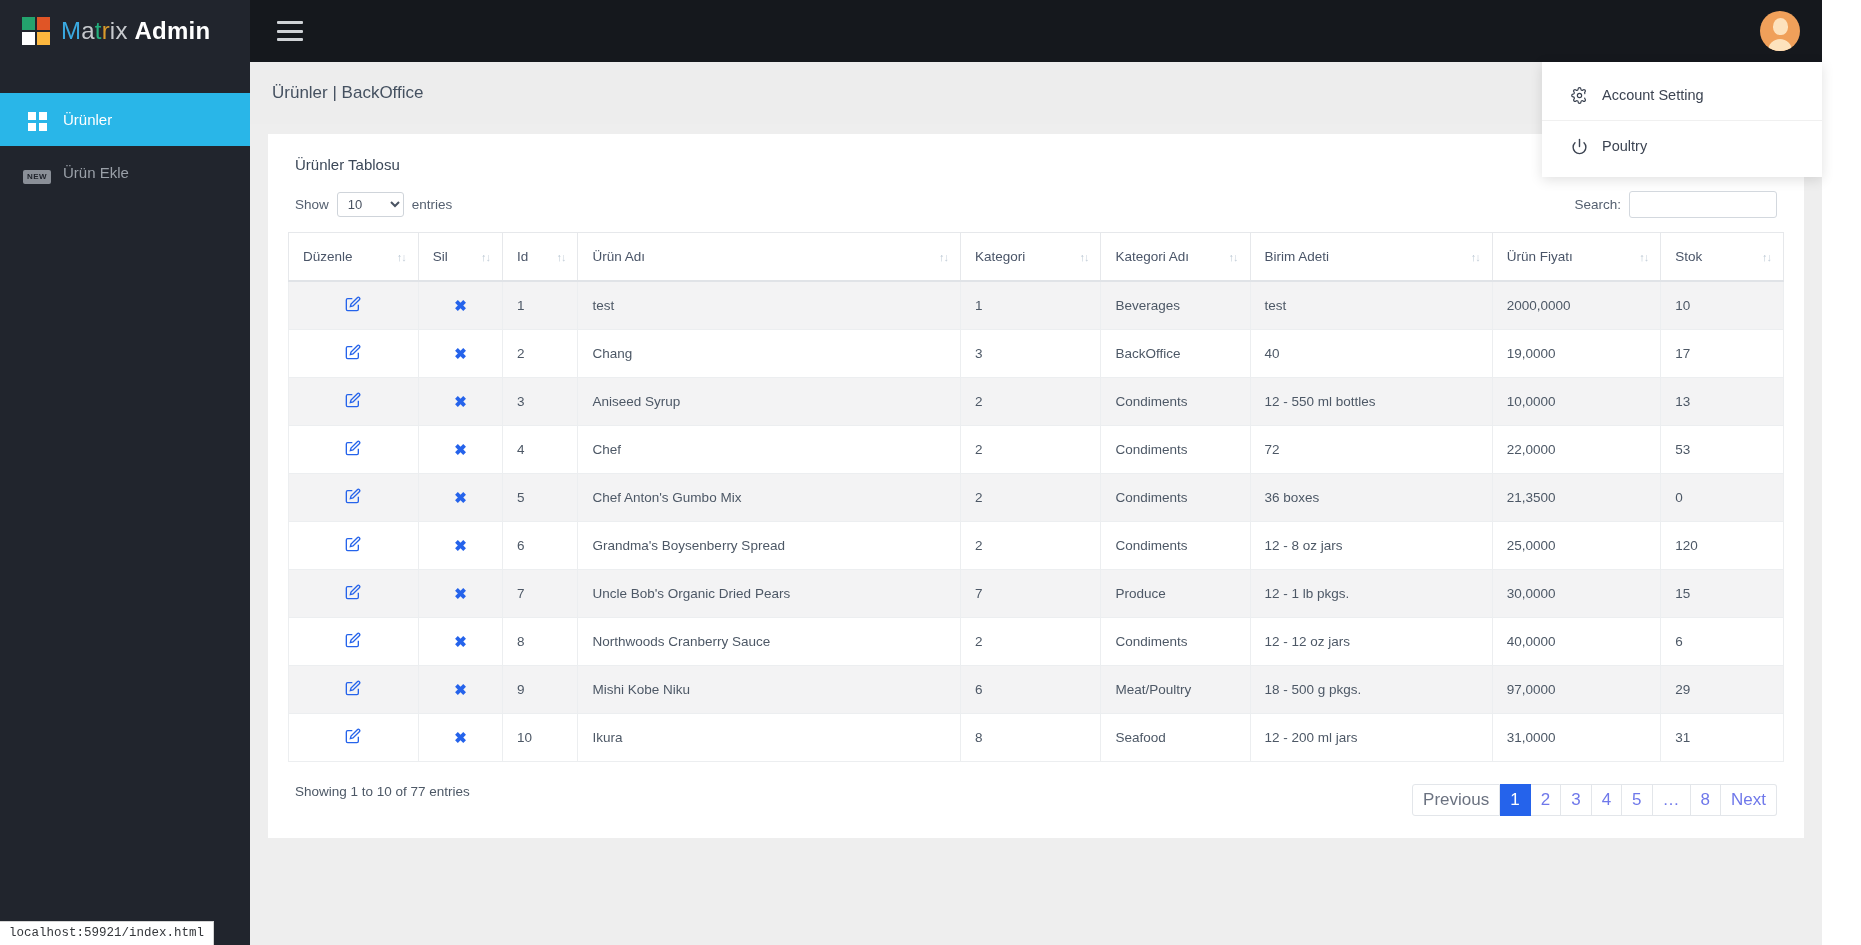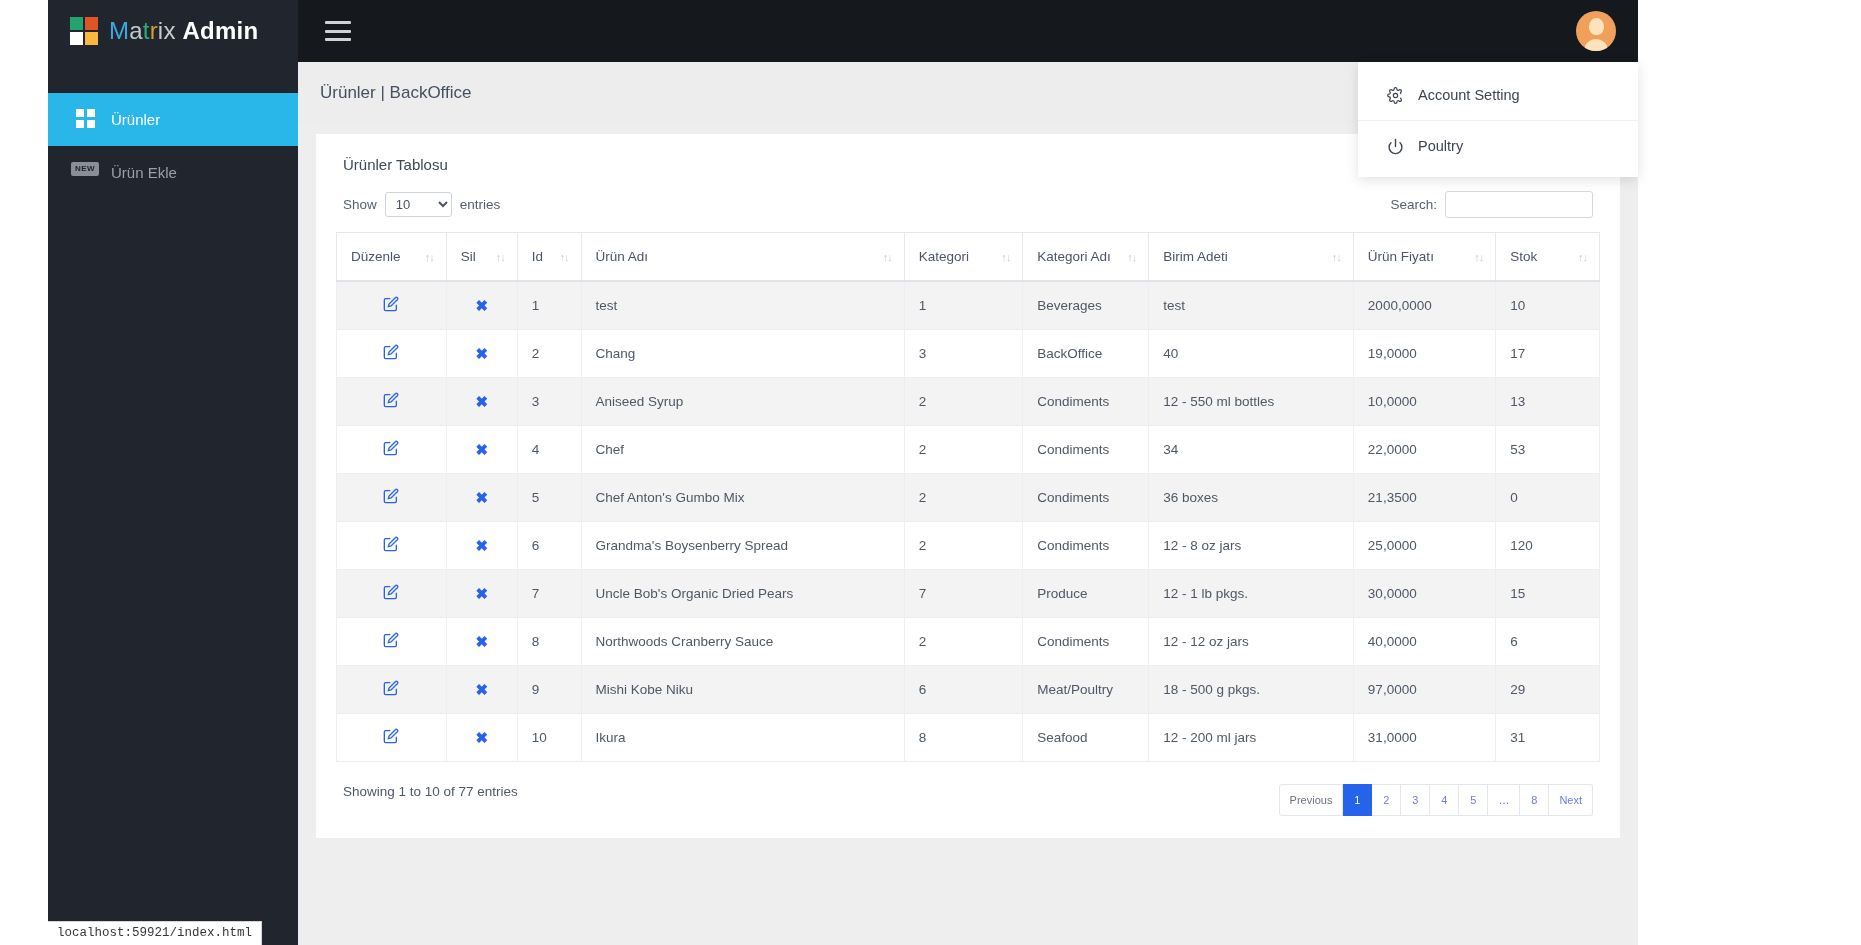--- a/index.html
+++ b/index.html
@@ -3,21 +3,21 @@
 <meta charset="utf-8">
 <style>
   * { box-sizing: border-box; }
   html, body {
     margin: 0; padding: 0;
     width: 1861px; height: 945px;
     overflow: hidden;
     font-family: "Liberation Sans", sans-serif;
     background: #ffffff;
   }
-  .app { position: relative; width: 1590px; height: 945px; display: flex; margin-left: 48px; }
+  .app { position: relative; width: 1822px; height: 945px; display: flex; }
 
   
   .sidebar {
     width: 250px; min-width: 250px; height: 945px;
     background: #21252d; color: #b0b5bd;
     position: relative; z-index: 5;
   }
   .brand {
     height: 62px; display: flex; align-items: center; padding-left: 22px;
     background: #21252d;
@@ -36,21 +36,21 @@
   .brand-text .m5 { color: #c6c9cd; }
   .brand-text .admin { color: #ffffff; font-weight: bold; margin-left: 7px; }
 
   .nav { margin-top: 31px; }
   .nav-item {
     height: 53px; display: flex; align-items: center; padding-left: 26px;
     font-size: 15px; color: #9aa0a8; cursor: pointer;
   }
   .nav-item.active { background: #29b6e8; color: #ffffff; }
   .nav-icon { width: 22px; height: 22px; margin-right: 15px; display: inline-flex;
-              align-items: flex-start; justify-content: center; flex: none; }
+              align-items: flex-end; justify-content: center; flex: none; }
   .mini-grid { width: 19px; height: 19px; display: grid;
     grid-template-columns: 8px 8px; grid-template-rows: 8px 8px; gap: 3px; }
   .mini-grid i { display: block; background: #ffffff; }
   .badge-new {
     display: inline-block; background: #8a8f97; color: #21252d;
     font-size: 8px; font-weight: bold; letter-spacing: .5px;
     padding: 3px 4px; border-radius: 2px; line-height: 1;
   }
 
   
@@ -133,21 +133,21 @@
                font-size: 15px; font-weight: bold; }
 
   .table-footer { display: flex; align-items: flex-start; justify-content: space-between;
     margin: 22px 7px 0 7px; }
   .dt-info { font-size: 13.5px; color: #4d5866; }
   .pagination { display: flex; }
   .page-btn {
     min-width: 29px; height: 32px; padding: 0 10px; display: flex;
     align-items: center; justify-content: center;
     border: 1px solid #e3e6ea; border-left: none;
-    font-size: 11px; color: #6f78ea; background: #ffffff; cursor: pointer;
+    font-size: 17px; color: #6f78ea; background: #ffffff; cursor: pointer;
   }
   .page-btn:first-child { border-left: 1px solid #e3e6ea;
     border-top-left-radius: 3px; border-bottom-left-radius: 3px; color: #6b7280; }
   .page-btn:last-child { border-top-right-radius: 3px; border-bottom-right-radius: 3px; }
   .page-btn.active { background: #2563eb; color: #ffffff; border-color: #2563eb; }
   .page-btn.ellipsis { color: #6f78ea; }
 
   
   .user-dropdown {
     position: absolute; top: 62px; right: 0; width: 280px;
@@ -314,21 +314,21 @@
               <tr class="even">
                 <td class="act"><span class="icon-edit"><svg width="16" height="16" viewBox="0 0 24 24" fill="none" stroke="currentColor" stroke-width="2">
                       <path d="M11 4H4a2 2 0 0 0-2 2v14a2 2 0 0 0 2 2h14a2 2 0 0 0 2-2v-7"></path>
                       <path d="M18.5 2.5a2.12 2.12 0 0 1 3 3L12 15l-4 1 1-4 9.5-9.5z"></path>
                     </svg></span></td>
                 <td class="act"><span class="icon-del">✖</span></td>
                 <td>4</td>
                 <td>Chef</td>
                 <td>2</td>
                 <td>Condiments</td>
-                <td>34</td>
+                <td>72</td>
                 <td>22,0000</td>
                 <td>53</td>
               </tr>
               <tr class="odd">
                 <td class="act"><span class="icon-edit"><svg width="16" height="16" viewBox="0 0 24 24" fill="none" stroke="currentColor" stroke-width="2">
                       <path d="M11 4H4a2 2 0 0 0-2 2v14a2 2 0 0 0 2 2h14a2 2 0 0 0 2-2v-7"></path>
                       <path d="M18.5 2.5a2.12 2.12 0 0 1 3 3L12 15l-4 1 1-4 9.5-9.5z"></path>
                     </svg></span></td>
                 <td class="act"><span class="icon-del">✖</span></td>
                 <td>5</td>

